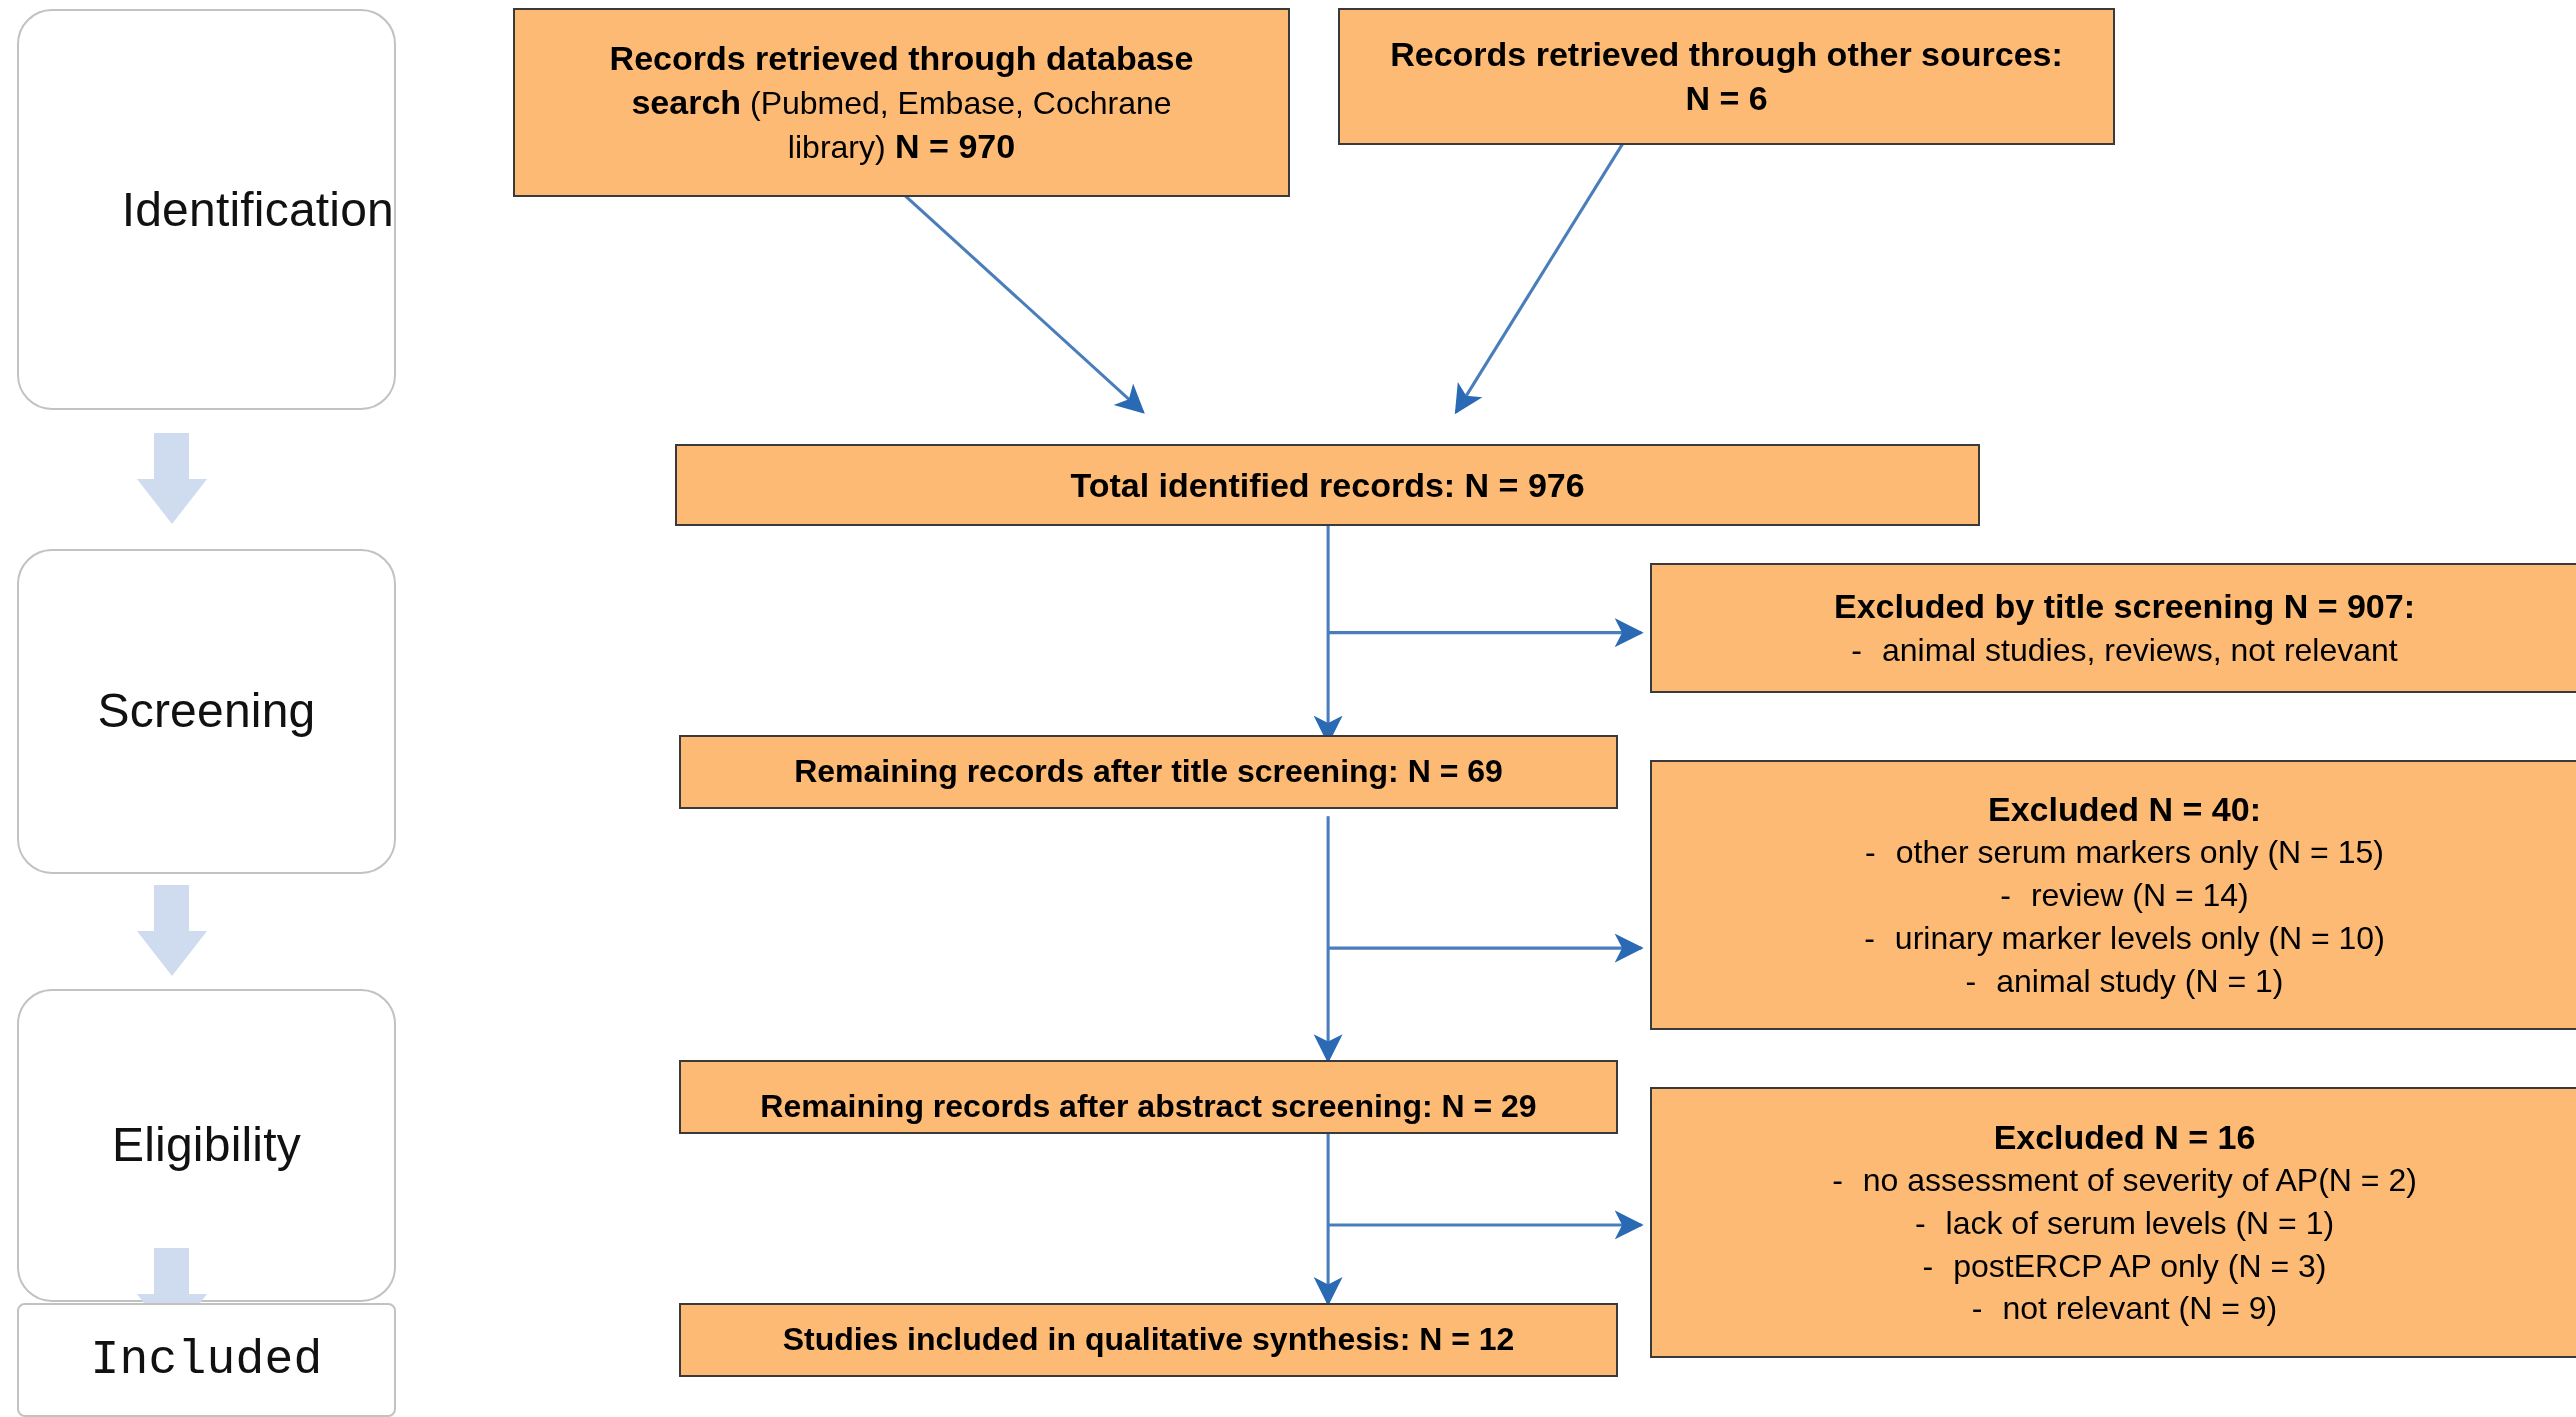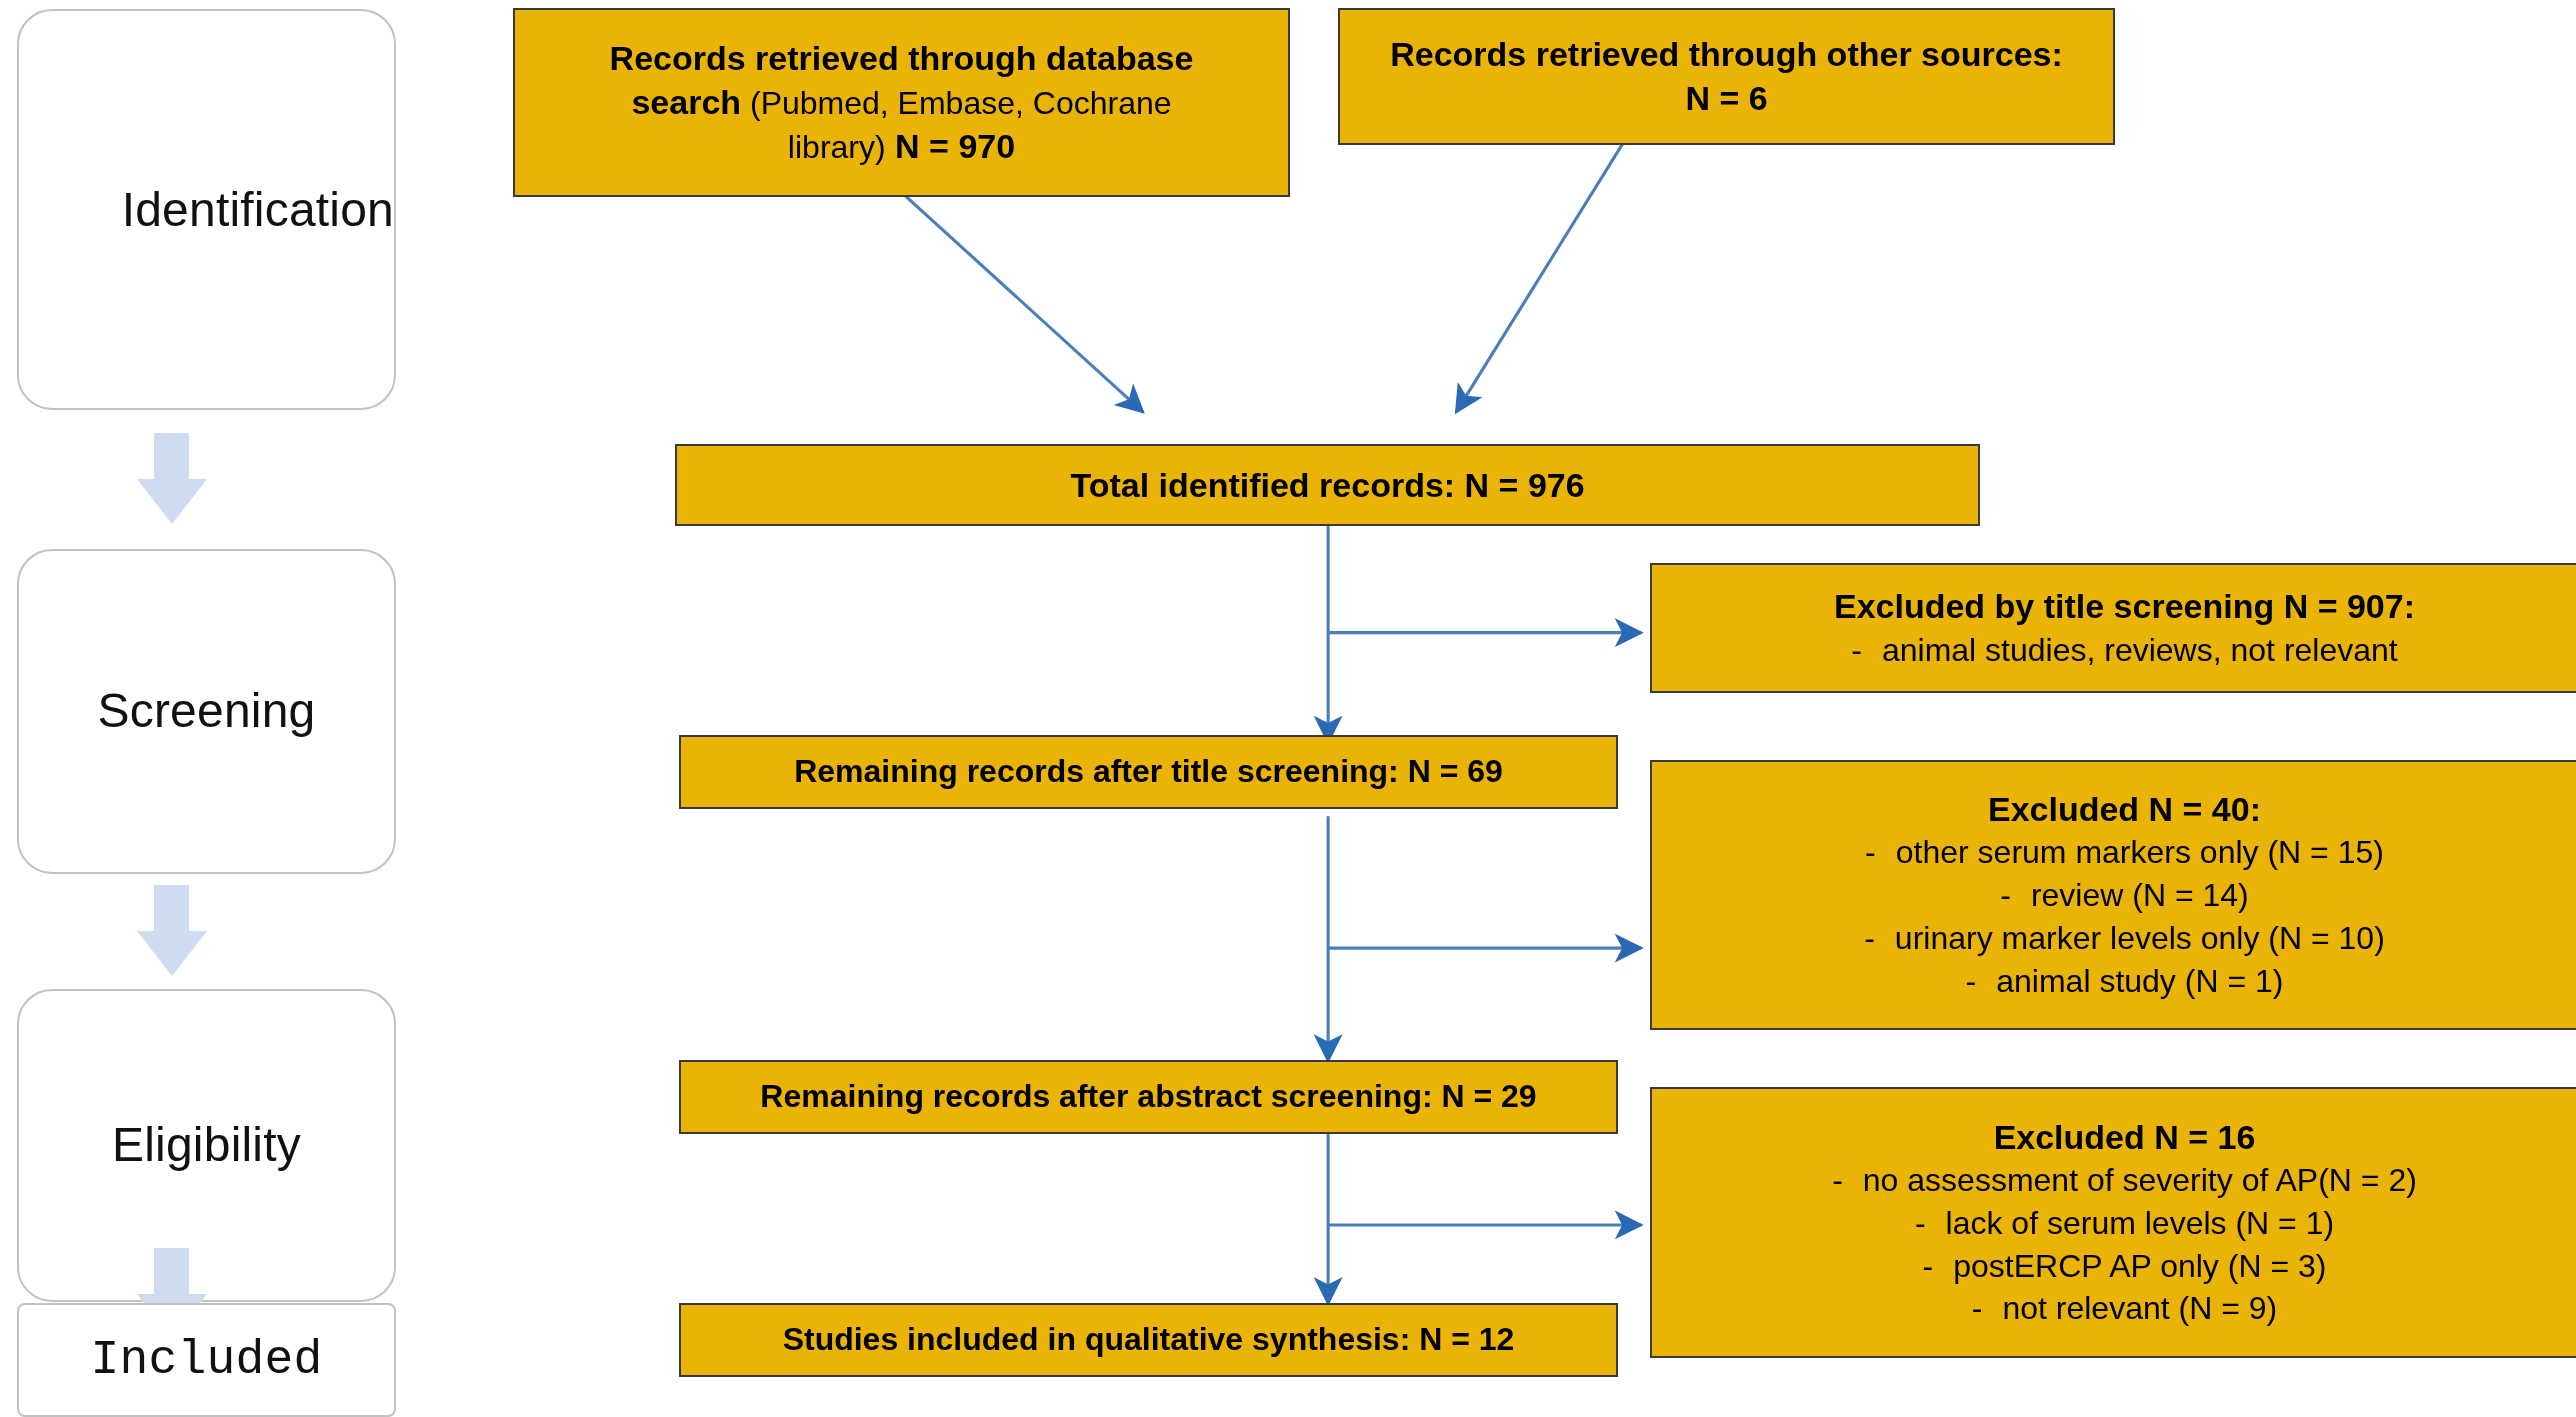--- a/index.html
+++ b/index.html
@@ -33,21 +33,21 @@
   }
   .fatarrow .head{
     position:absolute;left:0;top:46px;width:0;height:0;
     border-left:35px solid transparent;border-right:35px solid transparent;
     border-top:45px solid #cfdcef;
   }
 
   
   .fbox{
     position:absolute;
-    background:#eab308;
+    background:#fdba74;
     border:2.3px solid #3a3a3a;
     box-sizing:border-box;
     display:flex;flex-direction:column;align-items:center;justify-content:center;
     padding:4.6px 10.8px;
     text-align:center;
     color:#000000;
   }
   .fbox .ln{display:block;width:100%;line-height:1.30;}
   .t-b{font-weight:700;}
   .t-n{font-weight:400;}
@@ -141,21 +141,21 @@
   </div>
 
   <div class="fbox" style="left:675px;top:412px;width:1305px;height:82px;margin-top:32px;">
     <span class="ln f44 t-b">Total identified records: N = 976</span>
   </div>
 
   <div class="fbox" style="left:679px;top:735px;width:939px;height:74px;">
     <span class="ln f42 t-b">Remaining records after title screening: N = 69</span>
   </div>
 
-  <div class="fbox" style="left:679px;top:1060px;width:939px;height:74px;">
+  <div class="fbox" style="left:679px;top:1060px;width:939px;height:74px;justify-content:flex-end;">
     <span class="ln f42 t-b">Remaining records after abstract screening: N = 29</span>
   </div>
 
   <div class="fbox" style="left:679px;top:1303px;width:939px;height:74px;">
     <span class="ln f42 t-b">Studies included in qualitative synthesis: N = 12</span>
   </div>
 
   <div class="fbox" style="left:1650px;top:563px;width:949px;height:130px;">
     <span class="ln f44 t-b">Excluded by title screening N = 907:</span>
     <span class="bl">

